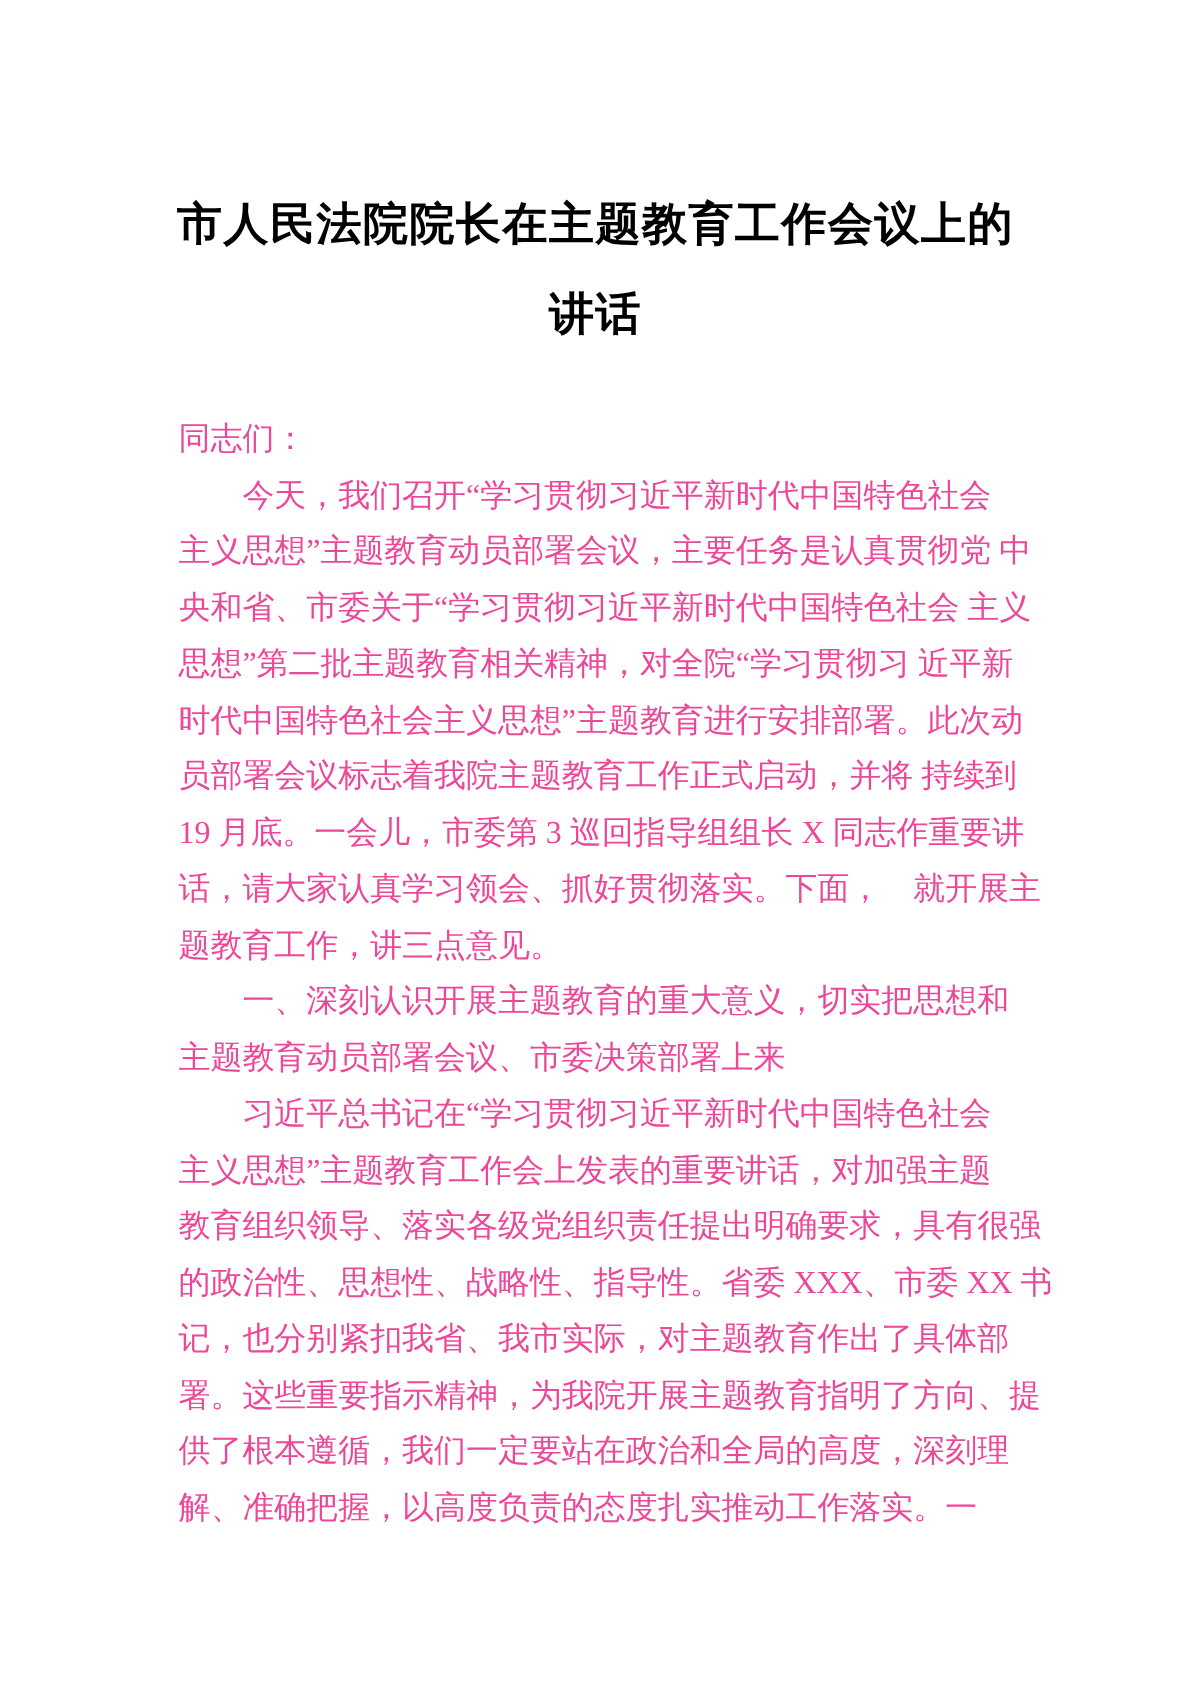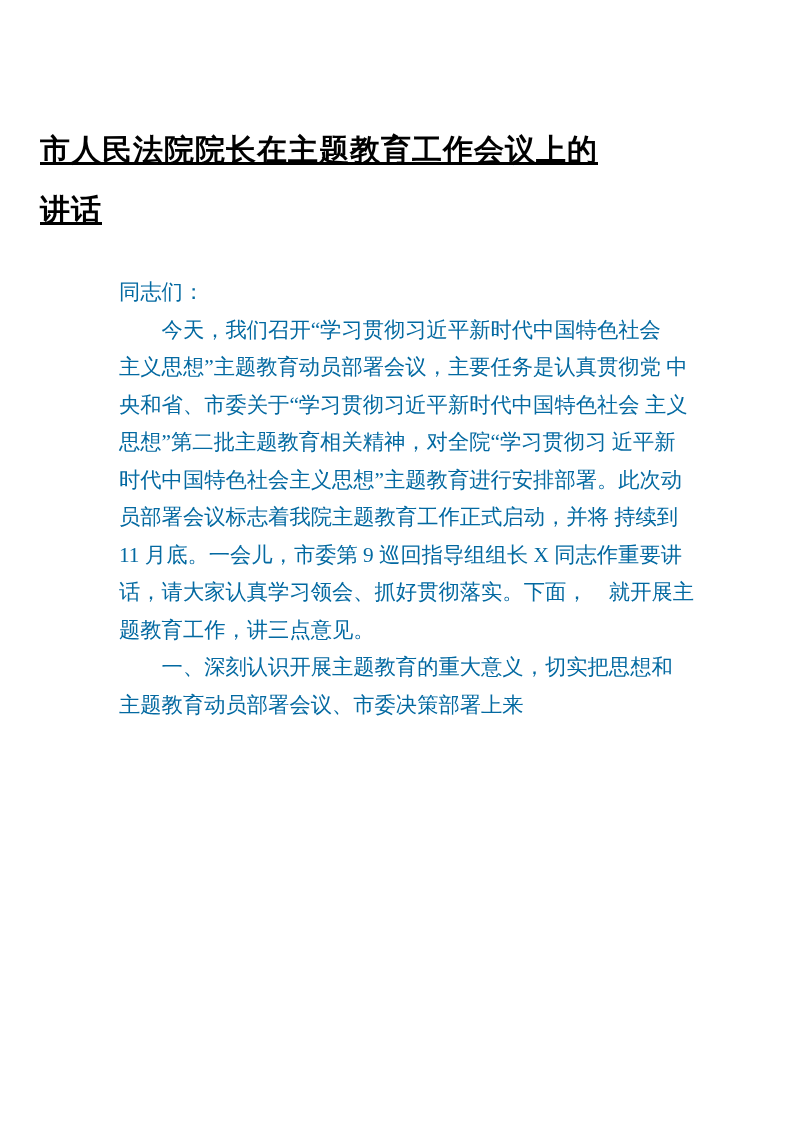--- a/index.html
+++ b/index.html
@@ -11,35 +11,34 @@
     position: relative;
     width: 794px;
     height: 1122px;
     background: #ffffff;
     overflow: hidden;
     color: #000000;
     font-family: "Liberation Serif", "DejaVu Serif", serif;
   }
   .doc-title {
     margin: 120px 40px 0 40px;
-    text-align: left;
+    text-align: center;
     font-size: 30px;
     font-weight: bold;
     line-height: 60px;
     letter-spacing: 1px;
     white-space: pre-line;
     color: #000000;
-    text-decoration: underline;
   }
   .doc-body {
     margin: 34px 0 0 119px;
     width: 605px;
     font-size: 21.3px;
     line-height: 37.5px;
-    color: #0369a1;
+    color: #ec4899;
   }
   p.para {
     margin: 0;
     padding: 0;
     white-space: pre-line;
     text-align: left;
   }
   p.para.indent {
     text-indent: 2em;
   }
@@ -52,19 +51,27 @@
 讲话</h1>
 
   <div class="doc-body">
     <p class="para">同志们：</p>
     <p class="para indent">今天，我们召开“学习贯彻习近平新时代中国特色社会
 主义思想”主题教育动员部署会议，主要任务是认真贯彻党 中
 央和省、市委关于“学习贯彻习近平新时代中国特色社会 主义
 思想”第二批主题教育相关精神，对全院“学习贯彻习 近平新
 时代中国特色社会主义思想”主题教育进行安排部署。此次动
 员部署会议标志着我院主题教育工作正式启动，并将 持续到
-11 月底。一会儿，市委第 9 巡回指导组组长 X 同志作重要讲
+19 月底。一会儿，市委第 3 巡回指导组组长 X 同志作重要讲
 话，请大家认真学习领会、抓好贯彻落实。下面，　就开展主
 题教育工作，讲三点意见。</p>
     <p class="para indent">一、深刻认识开展主题教育的重大意义，切实把思想和
 主题教育动员部署会议、市委决策部署上来</p>
+    <p class="para indent">习近平总书记在“学习贯彻习近平新时代中国特色社会
+主义思想”主题教育工作会上发表的重要讲话，对加强主题
+教育组织领导、落实各级党组织责任提出明确要求，具有很强
+的政治性、思想性、战略性、指导性。省委 XXX、市委 XX 书
+记，也分别紧扣我省、我市实际，对主题教育作出了具体部
+署。这些重要指示精神，为我院开展主题教育指明了方向、提
+供了根本遵循，我们一定要站在政治和全局的高度，深刻理
+解、准确把握，以高度负责的态度扎实推动工作落实。一</p>
   </div>
 </div>
 
 </body></html>

